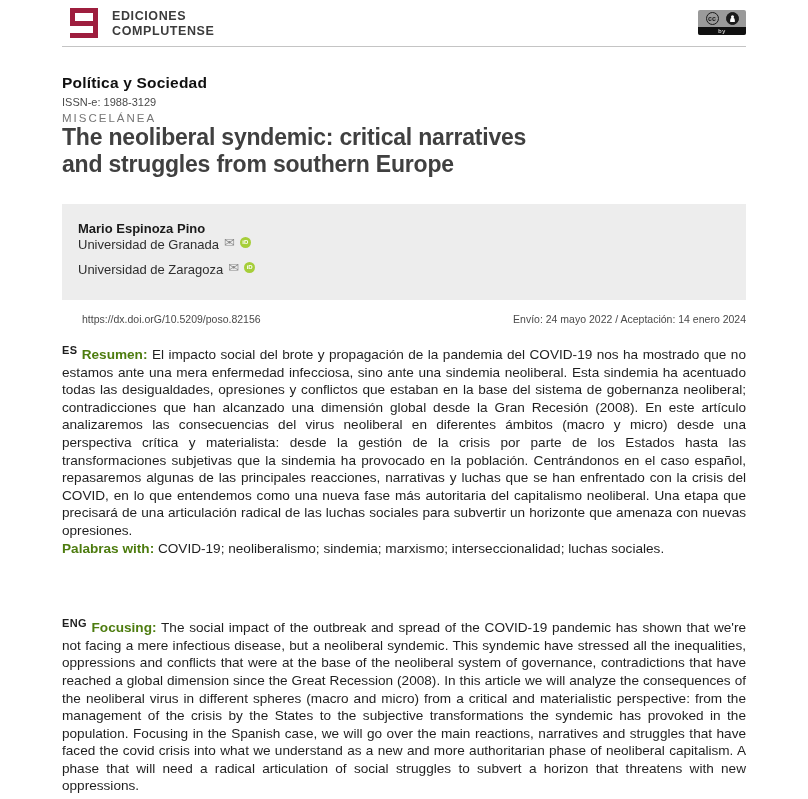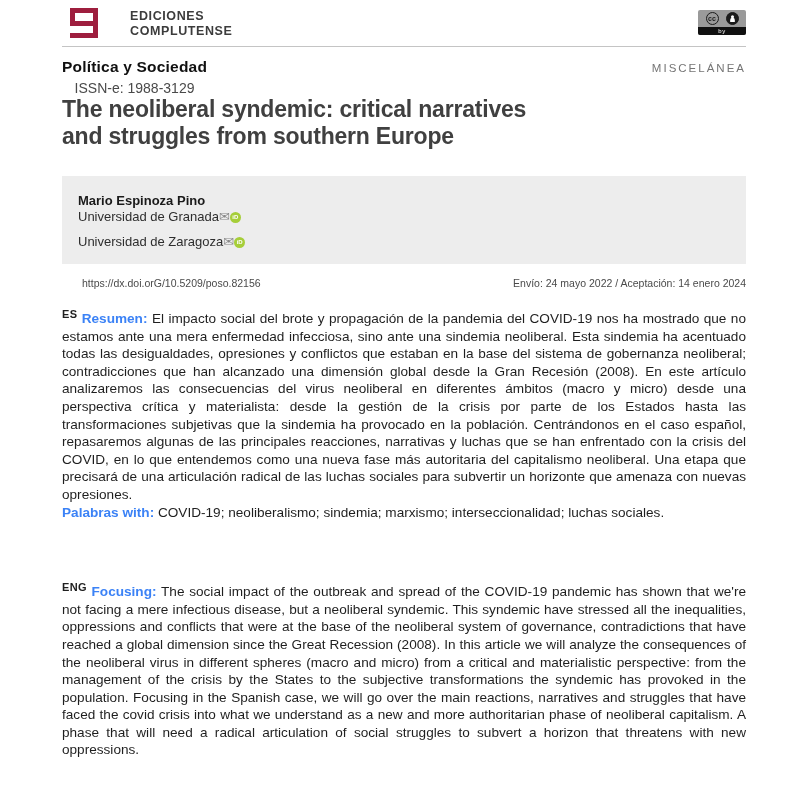--- a/index.html
+++ b/index.html
@@ -6,21 +6,21 @@
   html,body { background:#ffffff; }
   body {
     width:808px; height:799px; overflow:hidden;
     font-family:"Liberation Sans", sans-serif;
     color:#1f1f1f;
   }
   .page { padding:6px 62px 0 62px; }
 
   
   .masthead { display:flex; justify-content:space-between; align-items:flex-start; }
-  .brand { display:flex; align-items:flex-start; gap:32px; padding-left:8px; }
+  .brand { display:flex; align-items:flex-start; gap:14px; padding-left:8px; }
   .logo-svg { display:block; margin-top:2px; }
   .publisher {
     font-size:12.5px; line-height:15px; letter-spacing:0.6px;
     color:#3c3c3c; font-weight:bold; padding-top:3px;
   }
   .cc-badge {
     width:48px; height:25px; background:#9a9a9a; border-radius:2px;
     display:flex; flex-direction:column; overflow:hidden; margin-top:4px; cursor:pointer;
   }
   .cc-icons { flex:1; display:flex; align-items:center; justify-content:center; gap:7px; }
@@ -31,53 +31,53 @@
   }
   .cc-circle.person { background:#1b1b1b; }
   .cc-strip {
     height:8px; background:#101010; color:#ffffff; font-size:6px; line-height:8px;
     text-align:center; letter-spacing:0.5px;
   }
 
   .rule { height:1px; background:#c4c4c4; margin-top:7px; }
 
   
-  .journal-row { display:flex; justify-content:space-between; align-items:flex-start; margin-top:11px; }
+  .journal-row { display:flex; justify-content:space-between; align-items:flex-start; margin-top:27px;flex-direction:column; }
   .journal-name { font-size:15.5px; font-weight:bold; color:#101010; letter-spacing:0.2px; }
-  .issn { font-size:14px; color:#4a4a4a; margin-top:4px;text-align:center; }
+  .issn { font-size:11px; color:#4a4a4a; margin-top:4px; }
   .section-label { font-size:11.5px; color:#757575; letter-spacing:2px; margin-top:4px; }
 
   
   .title {
     text-align:left;
     font-size:23px; line-height:27px; font-weight:bold; color:#404040;
     letter-spacing:-0.2px;
   }
 
   
-  .authors-box { background:#ededed; margin-top:26px; padding:17px 16px 5px 16px; }
+  .authors-box { background:#ededed; margin-top:26px; padding:17px 16px 13px 16px; }
   .author { margin-bottom:9px; }
   .author-name { font-size:13px; font-weight:bold; color:#1a1a1a; line-height:16px; }
-  .author-affil { font-size:13px; color:#2e2e2e; line-height:16px; display:flex; align-items:center; }
+  .author-affil { font-size:13px; color:#2e2e2e; line-height:16px; display:flex; gap:5px; }
   .mail-icon { color:#8a8a8a; font-size:13px; line-height:12px; cursor:pointer; }
   .orcid-icon {
     width:11px; height:11px; border-radius:50%; background:#a6ce39;
     color:#ffffff; font-size:6px; line-height:11px; text-align:center; font-weight:bold;
     display:inline-block; cursor:pointer;
   }
 
   
   .doi-row { display:flex; justify-content:space-between; margin-top:13px; font-size:10.5px; color:#4a4a4a; }
   .doi-link { color:#4a4a4a; text-decoration:none; cursor:pointer;padding-left:20px; }
 
   
   .abstract { margin-top:17px; font-size:13.6px; line-height:17.6px; text-align:justify; color:#1f1f1f; }
   .abstract.en { margin-top:58px; }
   .lang-sup { font-size:11px; font-weight:bold; vertical-align:5px; letter-spacing:0.3px; }
-  .abstract b { color:#3b82f6; }
+  .abstract b { color:#4d7c0f; }
   .kw-line { margin-top:0; }
 </style>
 </head>
 <body>
 
 <div class="page">
 
   <div class="masthead">
     <div class="brand">
       <svg class="logo-svg" width="28" height="30" viewBox="0 0 28 30">

